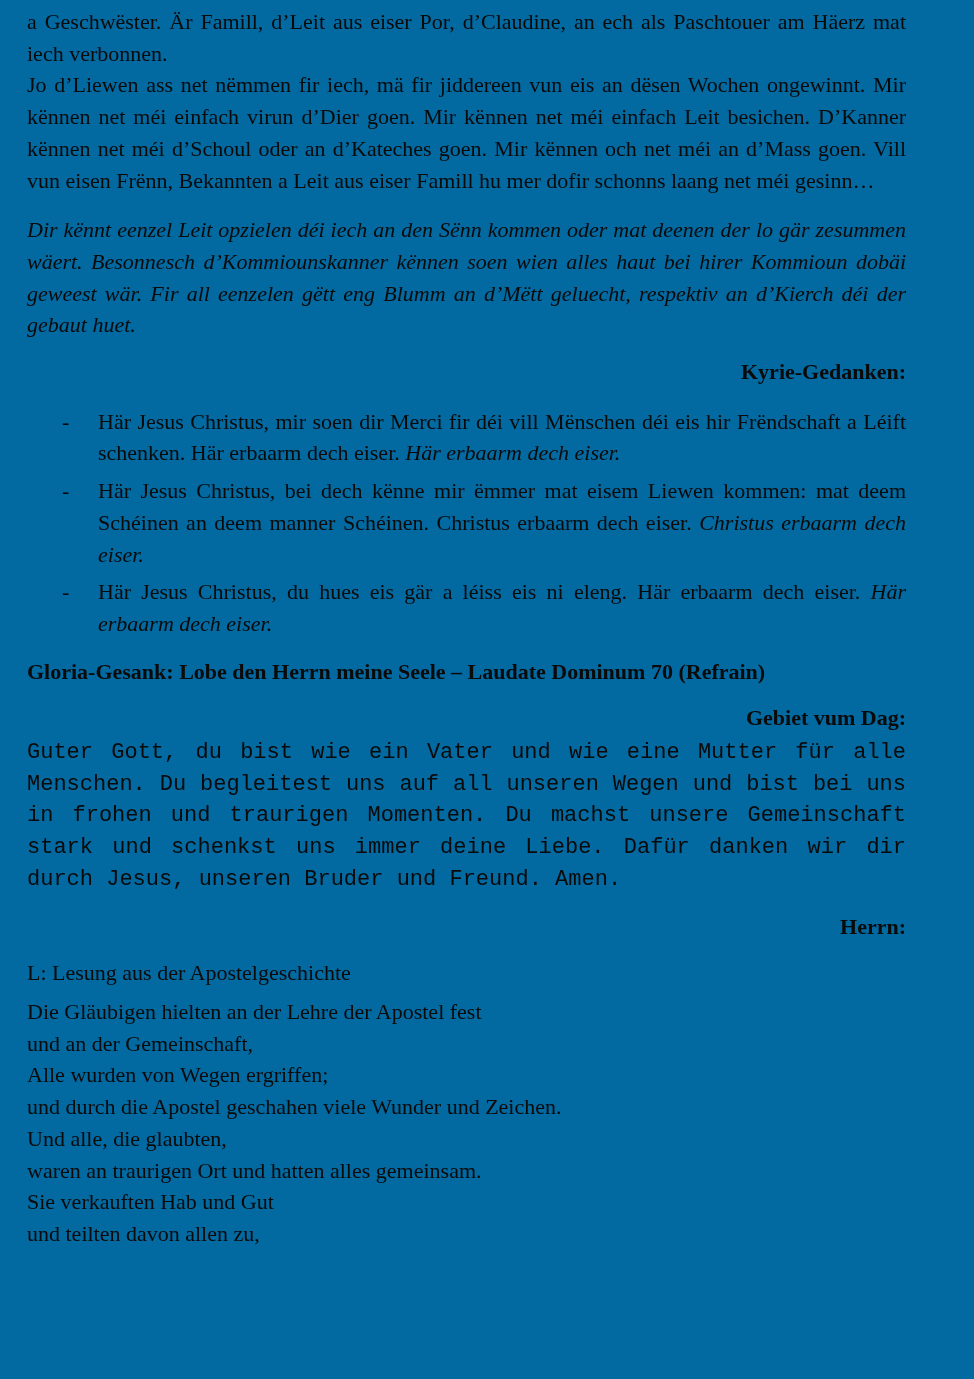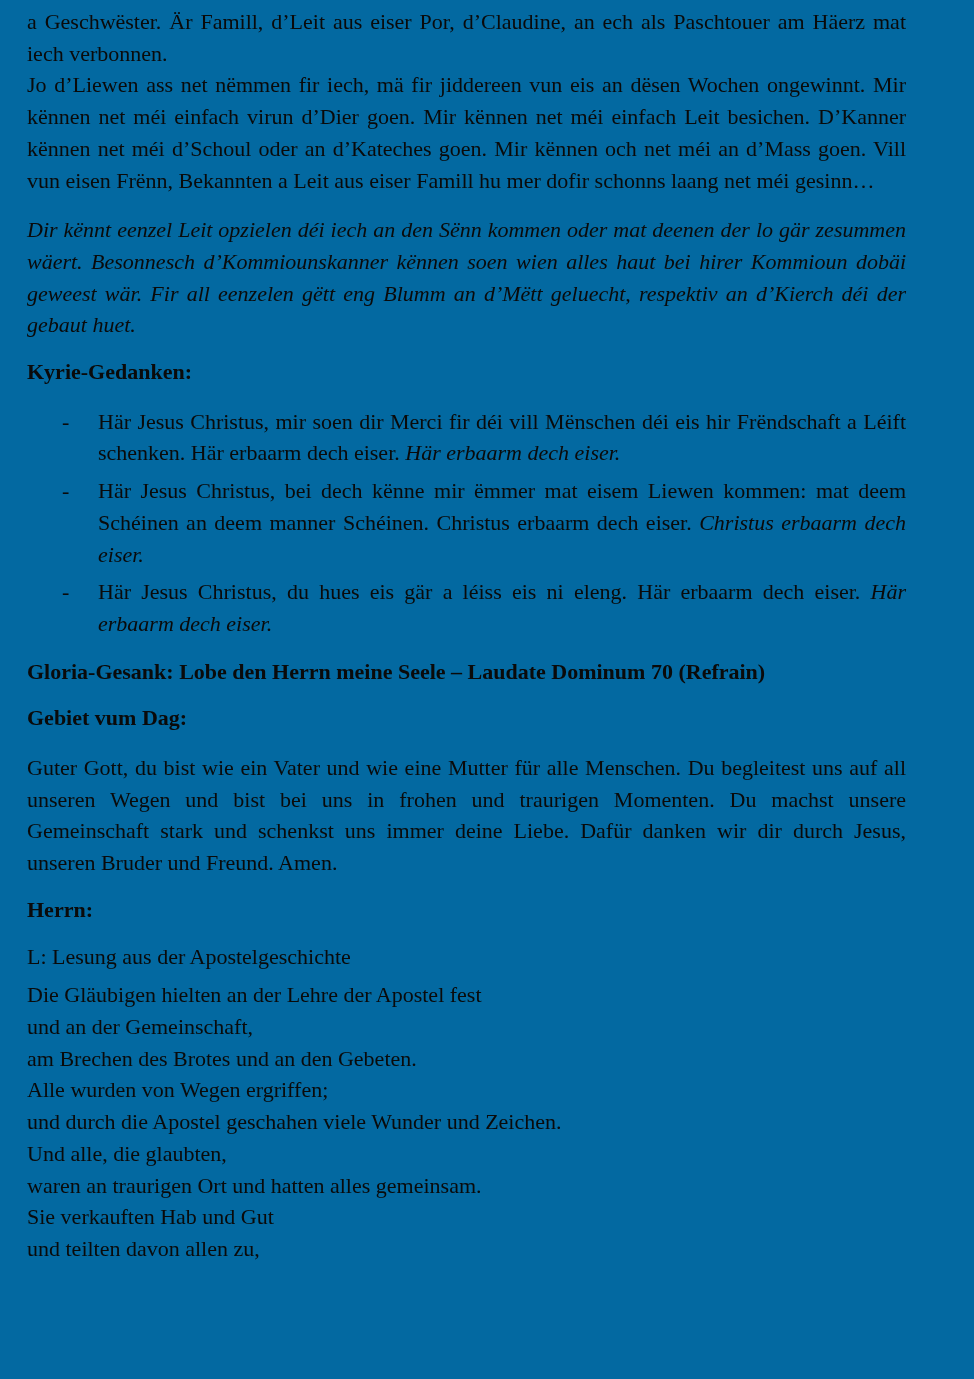--- a/index.html
+++ b/index.html
@@ -28,20 +28,21 @@
     text-align: justify;
   }
   .note {
     margin: 18px 0 0 0;
     font-style: italic;
     text-align: justify;
   }
   .heading {
     margin: 15px 0 0 0;
     font-weight: bold;
+    text-align: right;
   }
   .heading-tight {
     margin: 16px 0 0 0;
     font-weight: bold;
   }
   .kyrie-list {
     margin: 18px 0 0 0;
   }
   .kyrie-item {
     position: relative;
@@ -53,22 +54,23 @@
   }
   .kyrie-item .bullet {
     position: absolute;
     left: 35px;
     top: 0;
   }
   .response {
     font-style: italic;
   }
   .block-text {
-    margin: 18px 0 0 0;
+    margin: 3px 0 0 0;
     text-align: justify;
+    font-family: Liberation Mono, monospace;
   }
   .lesung-intro {
     margin: 15px 0 0 0;
   }
   .reading {
     margin: 7px 0 0 0;
   }
   .reading-line {
     margin: 0;
   }
@@ -111,21 +113,20 @@
 
   <p class="block-text">Guter Gott, du bist wie ein Vater und wie eine Mutter für alle Menschen. Du begleitest uns auf all unseren Wegen und bist bei uns in frohen und traurigen Momenten. Du machst unsere Gemeinschaft stark und schenkst uns immer deine Liebe. Dafür danken wir dir durch Jesus, unseren Bruder und Freund. Amen.</p>
 
   <p class="heading">Herrn:</p>
 
   <p class="para lesung-intro">L: Lesung aus der Apostelgeschichte</p>
 
   <div class="reading">
     <p class="reading-line">Die Gläubigen hielten an der Lehre der Apostel fest</p>
     <p class="reading-line">und an der Gemeinschaft,</p>
-    <p class="reading-line">am Brechen des Brotes und an den Gebeten.</p>
     <p class="reading-line">Alle wurden von Wegen ergriffen;</p>
     <p class="reading-line">und durch die Apostel geschahen viele Wunder und Zeichen.</p>
     <p class="reading-line">Und alle, die glaubten,</p>
     <p class="reading-line">waren an traurigen Ort und hatten alles gemeinsam.</p>
     <p class="reading-line">Sie verkauften Hab und Gut</p>
     <p class="reading-line">und teilten davon allen zu,</p>
   </div>
 
 </div>
 

